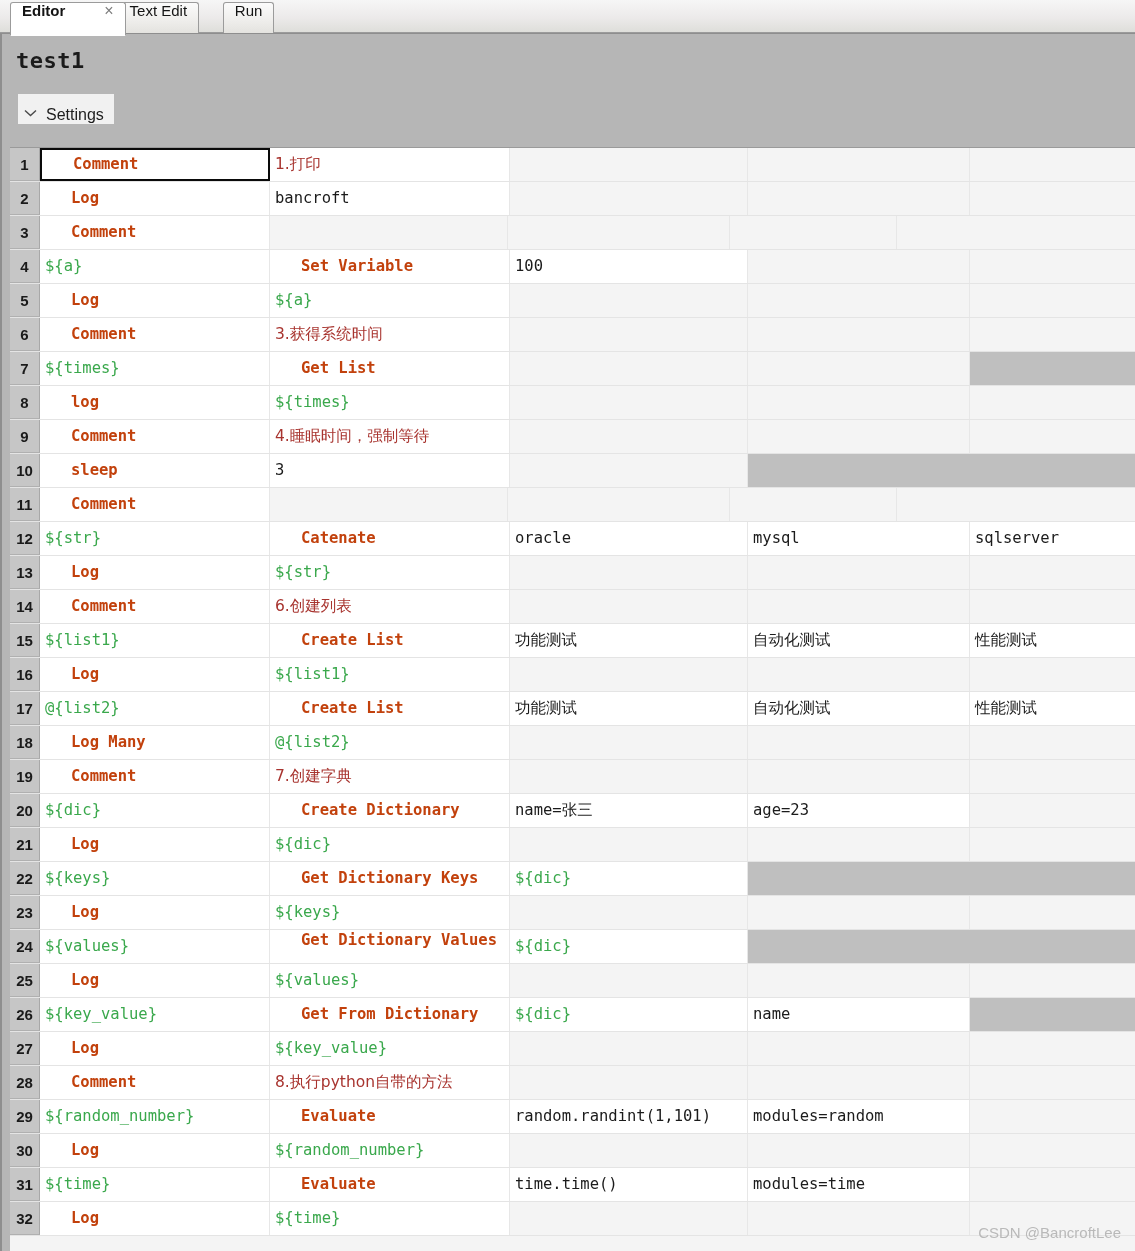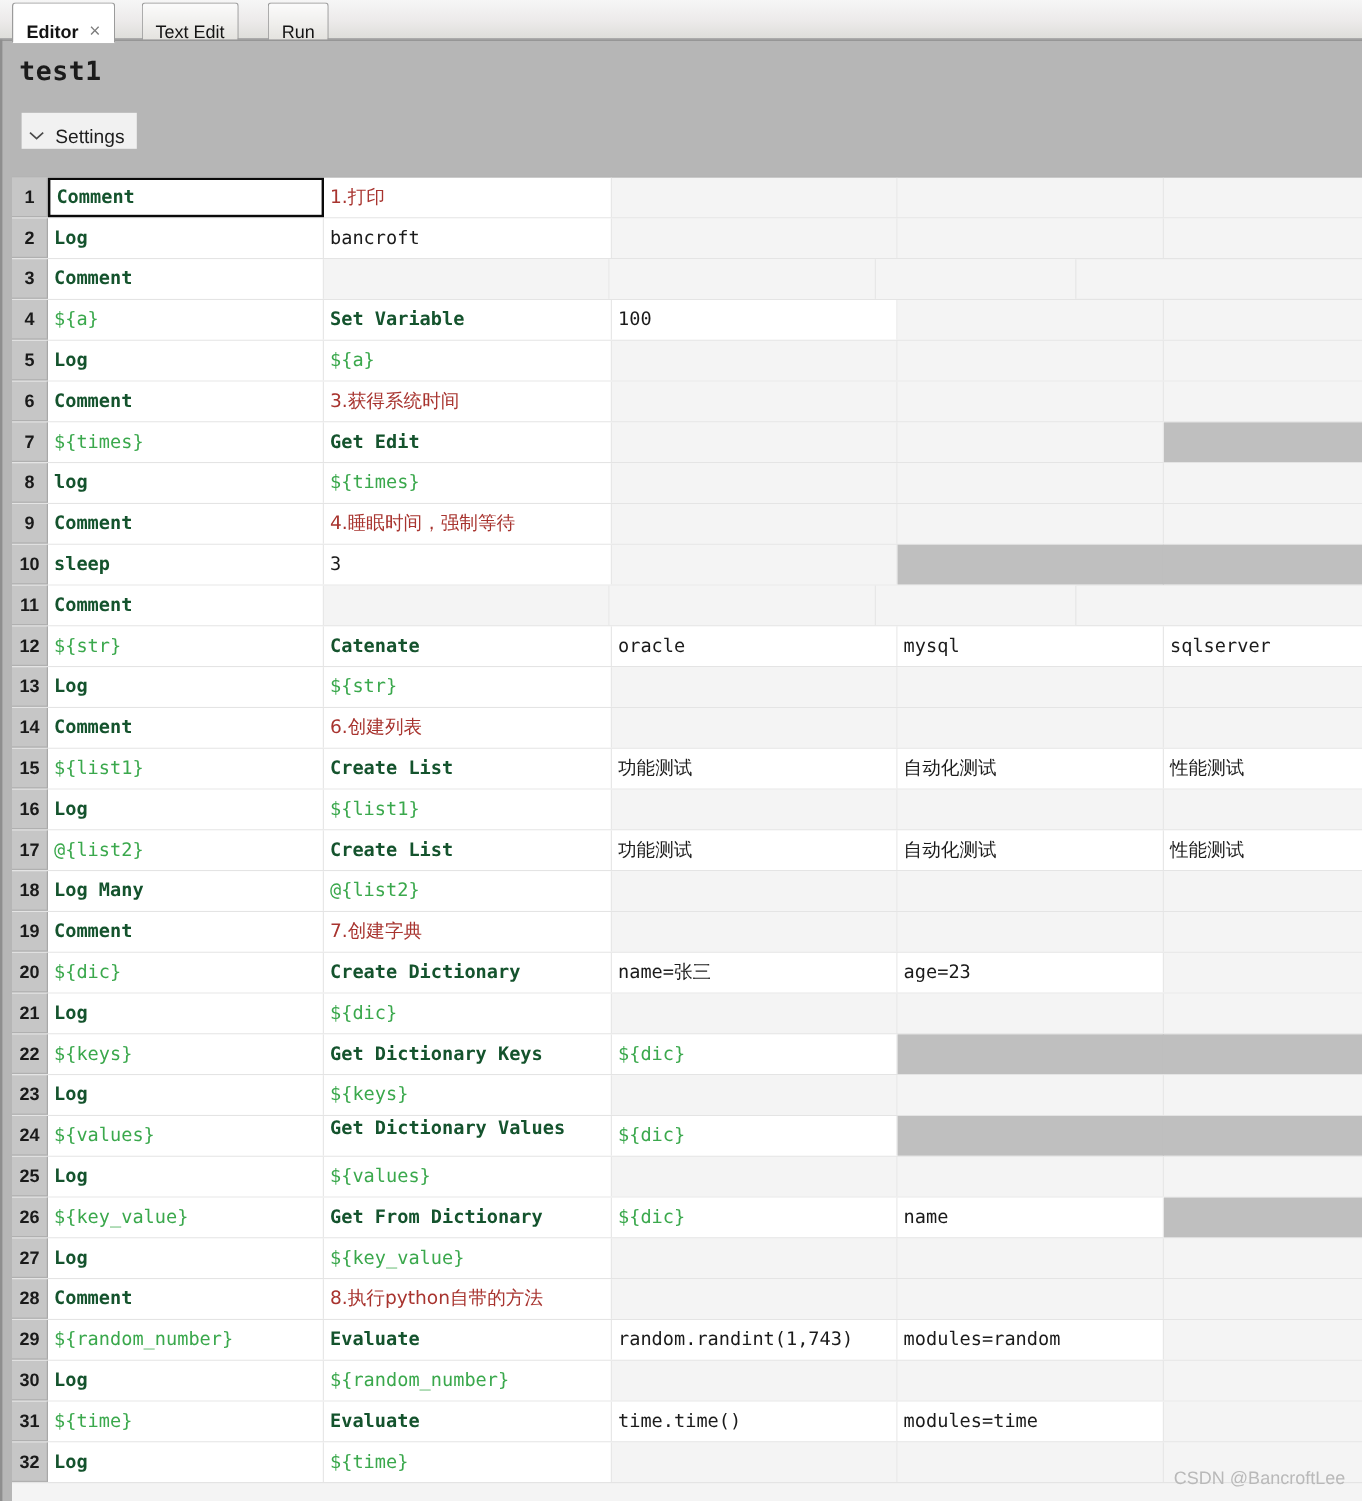--- a/index.html
+++ b/index.html
@@ -12,27 +12,28 @@
 
   
   #tabbar{
     position:absolute;left:0;top:0;width:1135px;height:33px;
     background:linear-gradient(to bottom,#f6f6f6 0%,#eceaea 55%,#dededa 100%);
     border-bottom:1px solid #9b9b9b;
     box-sizing:border-box;
   }
   .tab{
     position:absolute;top:2px;height:31px;
-    display:flex;align-items:flex-start;
+    display:flex;align-items:flex-end;
     box-sizing:border-box;
     border:1px solid #9b9b9b;border-bottom:none;
     border-radius:3px 3px 0 0;
     padding:16px 11px;
     font-size:15px;color:#141414;
     background:linear-gradient(to bottom,#fbfbfb 0%,#f0efed 50%,#e2e1dd 100%);
+    gap:30px;
   }
   .tab.active{
     background:#ffffff;
     font-weight:bold;
     border-bottom:1px solid #ffffff;
     z-index:4;
     height:32px;top:2px;
   }
   .tab .close-x{
     margin-left:9px;font-size:16px;color:#7d7d7d;font-weight:normal;line-height:1;
@@ -107,21 +108,21 @@
   .c2{width:240px;min-width:240px;}
   .c3{width:238px;min-width:238px;}
   .c4{width:222px;min-width:222px;}
   .c5{width:167px;min-width:167px;}
 
   
   .filled{background:#ffffff;}
   .disabled{background:#bfbfbf;border-right:1px solid #bfbfbf;}
 
   
-  .kw   {color:#14532d;font-weight:bold;}
+  .kw   {color:#c2410c;font-weight:bold;margin-left:26px;}
   .var  {color:#3aa84c;}
   .cmt  {color:#a8342f;font-family:"DejaVu Sans Mono","Liberation Mono",monospace;text-align:center;}
   .txt  {color:#1b1b1b;}
 
   
   .cjk{font-family:"DejaVu Sans","Liberation Sans",sans-serif;font-size:15.5px;}
 
   
   .selected{
     position:relative;
@@ -281,21 +282,21 @@
         <div class="cell c5">
           <span class=""></span>
         </div>
       </div>
       <div class="row">
         <div class="rownum">7</div>
         <div class="cell c1 filled">
           <span class="var">${times}</span>
         </div>
         <div class="cell c2 filled">
-          <span class="kw">Get Edit</span>
+          <span class="kw">Get List</span>
         </div>
         <div class="cell c3">
           <span class=""></span>
         </div>
         <div class="cell c4">
           <span class=""></span>
         </div>
         <div class="cell c5 disabled">
           <span class=""></span>
         </div>
@@ -677,21 +678,21 @@
       </div>
       <div class="row">
         <div class="rownum">29</div>
         <div class="cell c1 filled">
           <span class="var">${random_number}</span>
         </div>
         <div class="cell c2 filled">
           <span class="kw">Evaluate</span>
         </div>
         <div class="cell c3 filled">
-          <span class="txt">random.randint(1,743)</span>
+          <span class="txt">random.randint(1,101)</span>
         </div>
         <div class="cell c4 filled">
           <span class="txt">modules=random</span>
         </div>
         <div class="cell c5">
           <span class=""></span>
         </div>
       </div>
       <div class="row">
         <div class="rownum">30</div>

